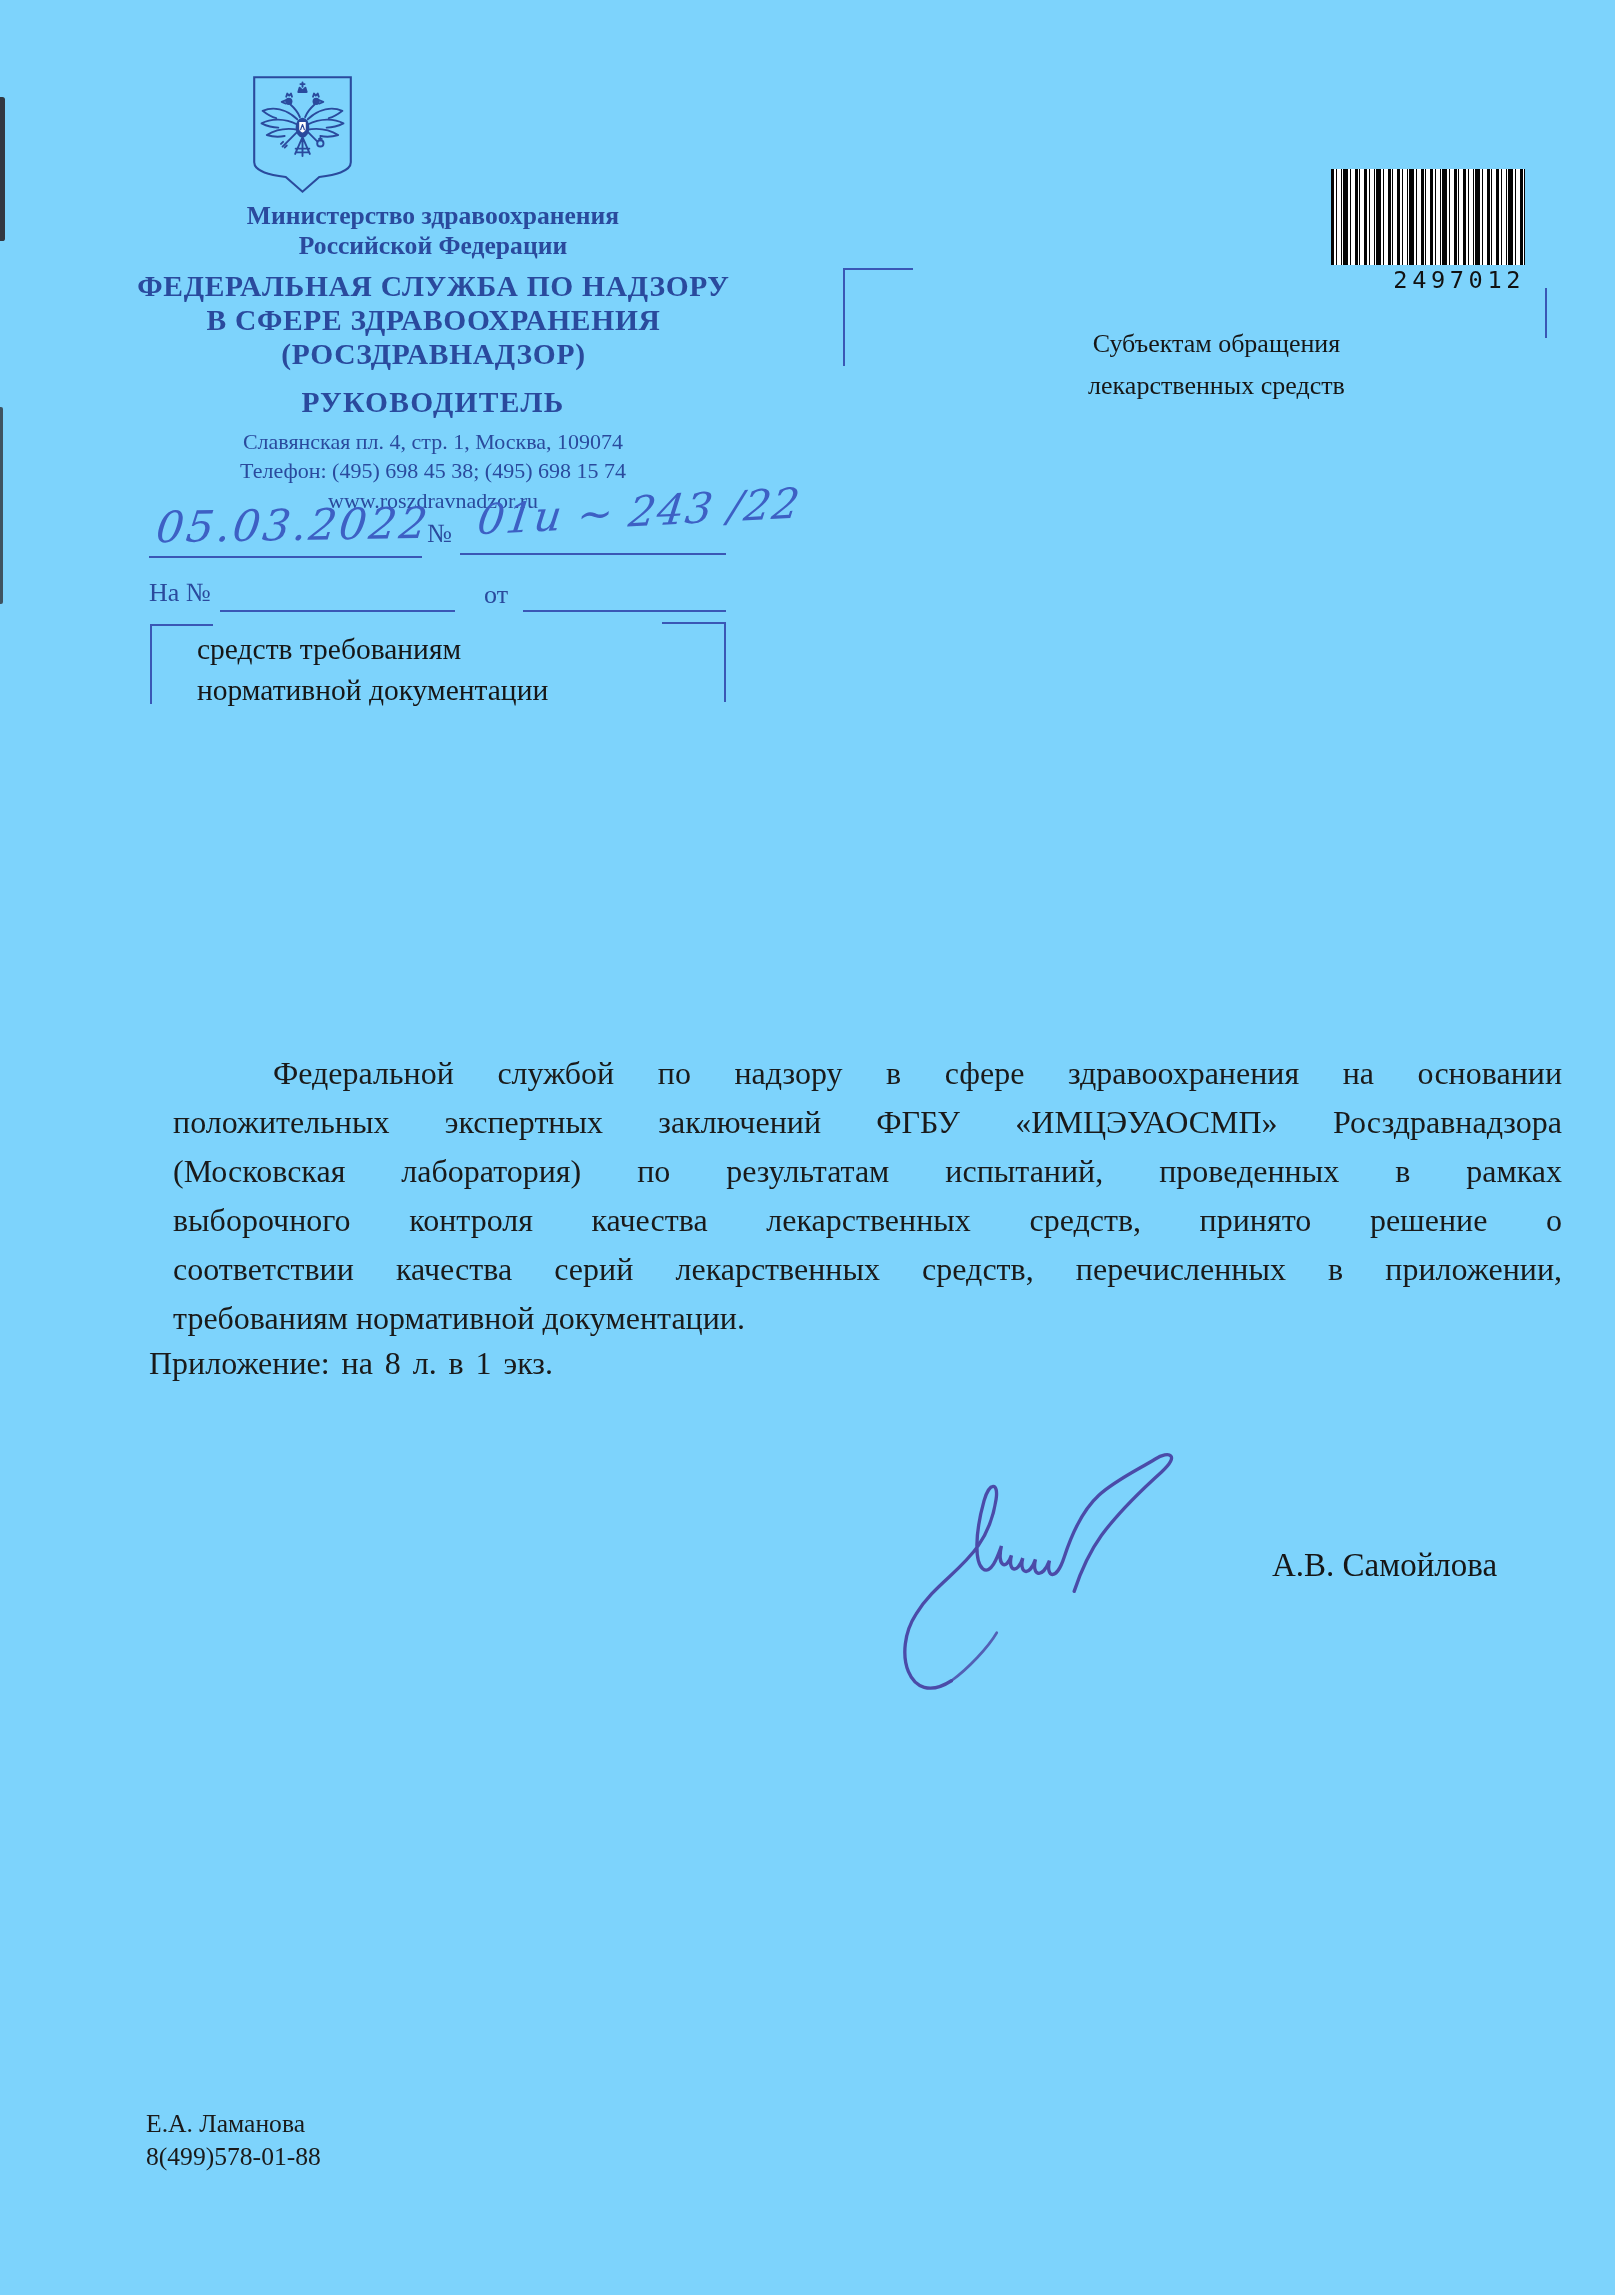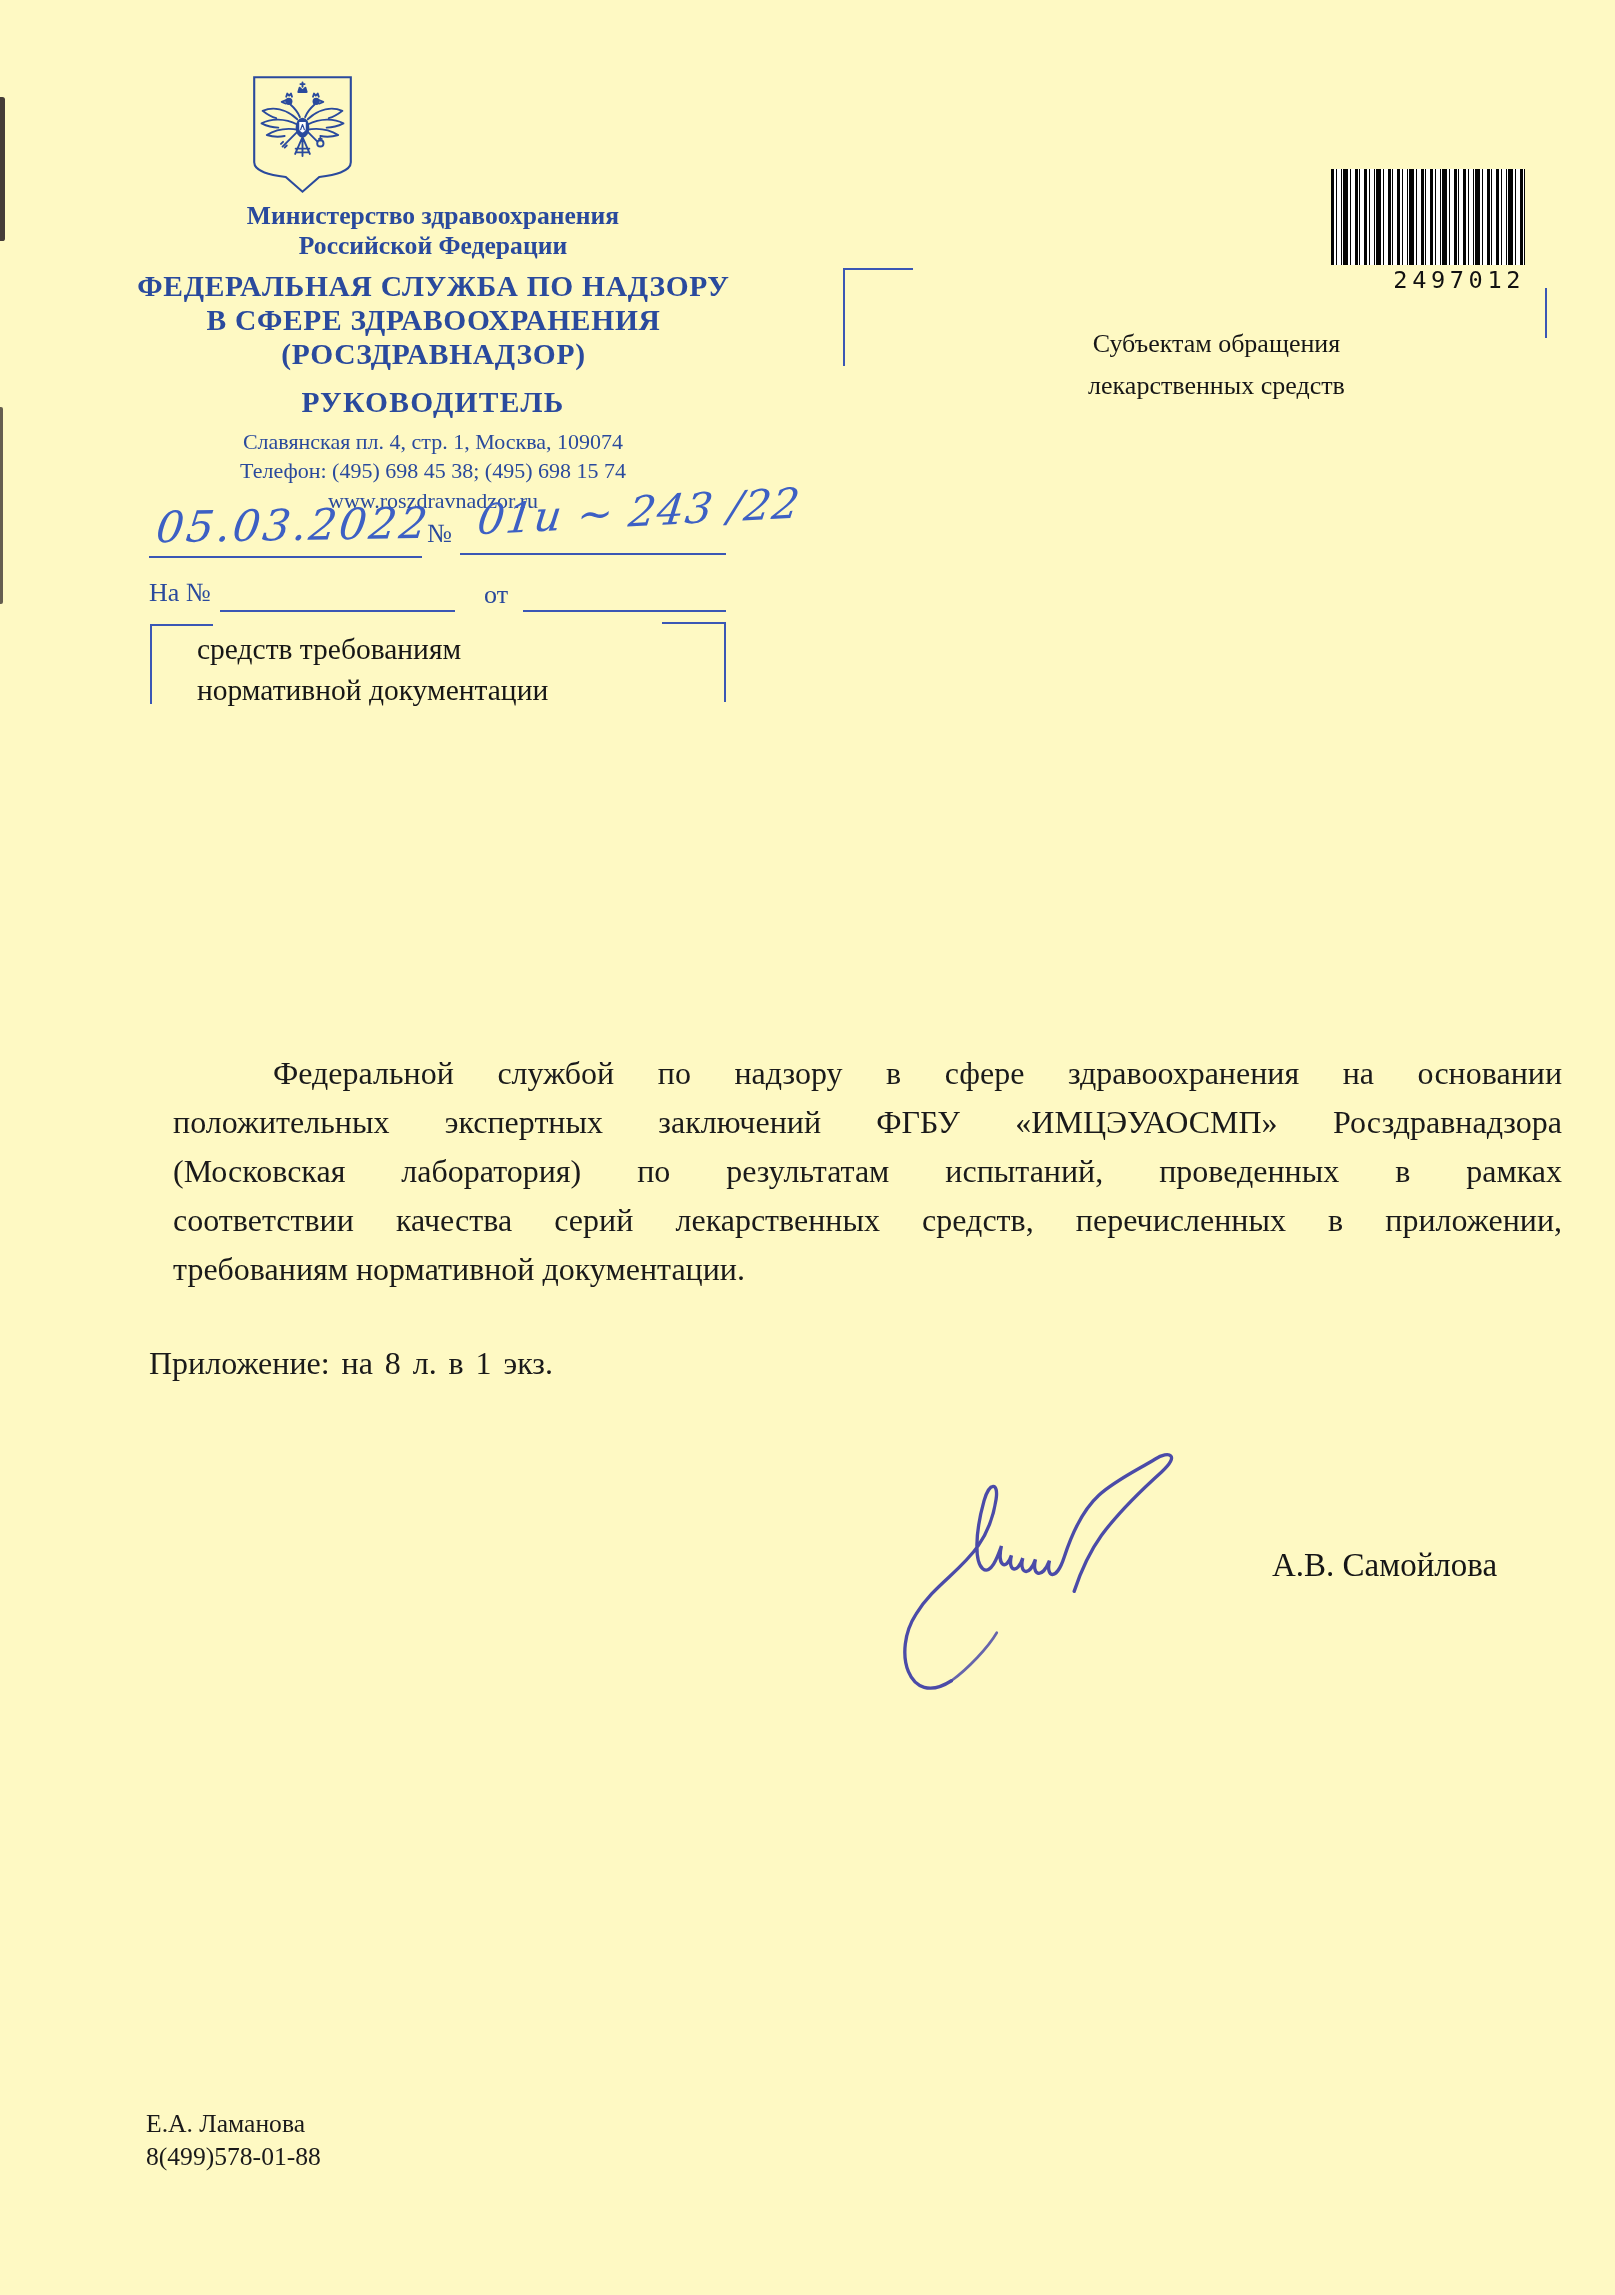--- a/index.html
+++ b/index.html
@@ -1,18 +1,18 @@
 <!DOCTYPE html>
 <html style="font-size:10.5px"><head>
 <meta charset="utf-8">
 <style>
   html,body{margin:0;padding:0;background:#ffffff;}
   body{width:1616px;height:2295px;position:relative;overflow:hidden;
        font-family:"Liberation Serif","DejaVu Serif",serif;color:#1c1c1c;}
-  .page{position:absolute;inset:0;background:#fef9c3;}
+  .page{position:absolute;inset:0;background:#7dd3fc;}
 
   
   .artifact{position:absolute;background:#241c20;}
   .a1{left:0;top:97px;width:4.6px;height:144px;border-radius:0 2.6px 2.6px 0;opacity:.85;}
   .a2{left:0;top:407px;width:3.3px;height:197px;border-radius:0 2px 2px 0;opacity:.7;}
 
   
   .letterhead{position:absolute;left:138px;top:0;width:590px;text-align:center;color:#2a4a9d;}
   .emblem{position:absolute;left:250px;top:74px;width:105px;height:122px;}
   .lh-ministry{position:absolute;left:0;width:590px;font-weight:bold;font-size:25.6px;line-height:30px;}
@@ -153,20 +153,21 @@
   <div class="mark sub-rv"></div>
   <div class="subject">
     <div>средств требованиям</div>
     <div>нормативной документации</div>
   </div>
 
   <div class="body-text">
     <div class="body-line jline indent">Федеральной службой по надзору в сфере здравоохранения на основании</div>
     <div class="body-line jline">положительных экспертных заключений ФГБУ «ИМЦЭУАОСМП» Росздравнадзора</div>
     <div class="body-line jline">(Московская лаборатория) по результатам испытаний, проведенных в рамках</div>
+    <div class="body-line jline">выборочного контроля качества лекарственных средств, принято решение о</div>
     <div class="body-line jline">соответствии качества серий лекарственных средств, перечисленных в приложении,</div>
     <div class="body-line">требованиям нормативной документации.</div>
   </div>
 
   <div class="attachment">Приложение: на 8 л. в 1 экз.</div>
 
   <svg class="signature-svg" viewBox="0 0 580 430">
     <path d="M95,390 C30,432 6,345 42,290 C80,228 148,212 162,118 C166,92 152,92 144,120
              C130,170 130,212 142,222 C154,232 164,205 170,188
              C163,218 177,226 185,202 C179,226 194,231 202,206

